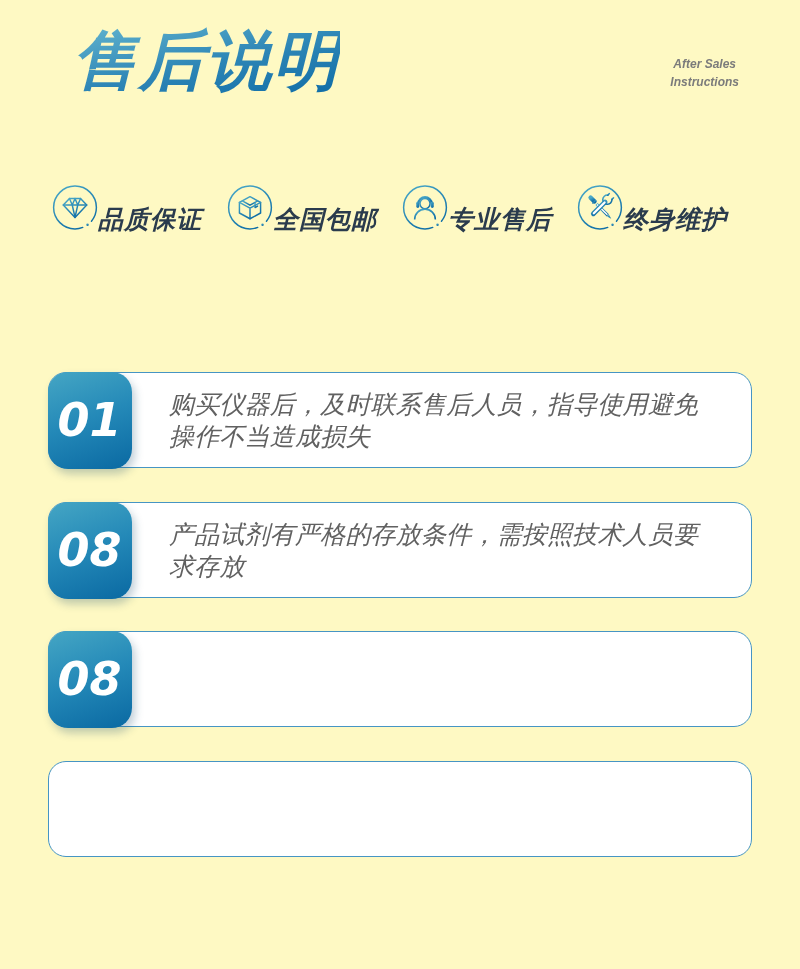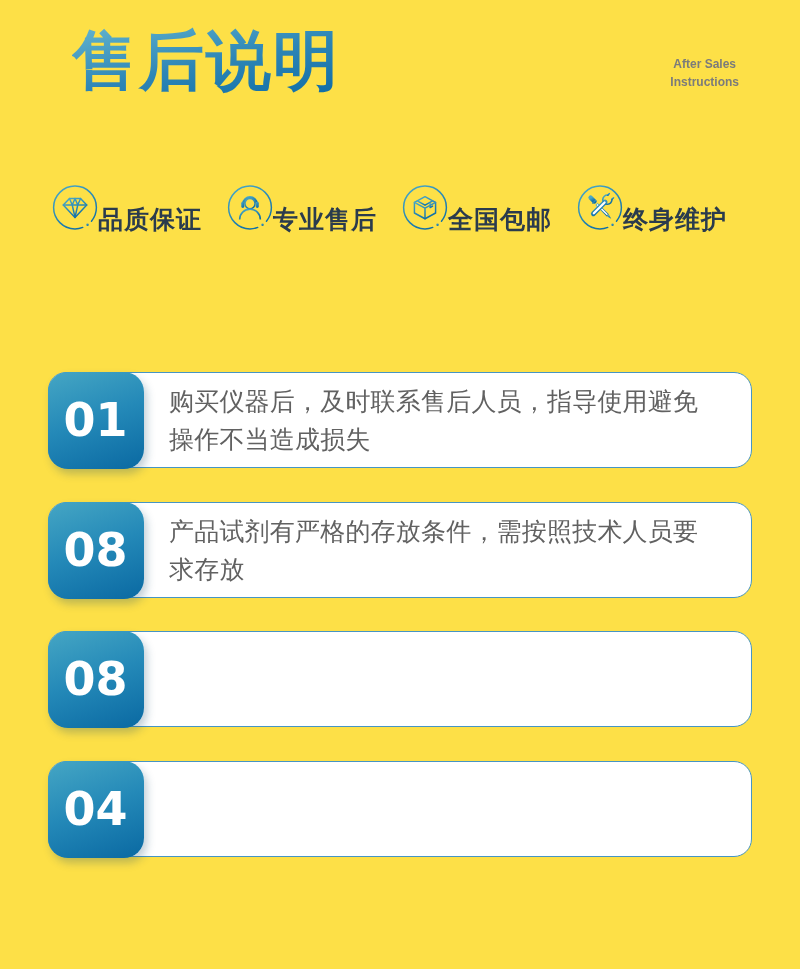--- a/index.html
+++ b/index.html
@@ -5,21 +5,21 @@
   :root{
     --title-grad-start:#63B5CF; --title-grad-mid:#2E86B6; --title-grad-end:#0E6CA6;
     --icon-grad-start:#49A8C8; --icon-grad-end:#0D6CA5;
     --badge-grad-start:#45A6C4; --badge-grad-mid:#2489B8; --badge-grad-end:#0A69A2;
     --card-border:#4695C4; --step-text:#616161; --feature-label:#2A3B4D; --subtitle-gray:#7B7B7B;
   }
   *{margin:0;padding:0;box-sizing:border-box;}
   html,body{background:#fff;}
   body{width:800px;height:969px;position:relative;overflow:hidden;
        font-family:"Liberation Sans","DejaVu Sans",sans-serif;}
-  .page{position:absolute;inset:0;background:#fde047;}
+  .page{position:absolute;inset:0;background:#fef9c3;font-style:italic;}
 
   
   .title{
     position:absolute;left:72px;top:26px;
     font-family:"Liberation Serif","DejaVu Serif",serif;
     font-size:65px;font-weight:700;letter-spacing:2px;line-height:1.08;
     background:linear-gradient(168deg,var(--title-grad-start) 0%,var(--title-grad-mid) 52%,var(--title-grad-end) 100%);
     -webkit-background-clip:text;background-clip:text;color:transparent;
   }
   .subtitle{
@@ -35,28 +35,28 @@
   .flabel{margin-top:23px;font-size:25px;font-weight:700;letter-spacing:1px;
           color:var(--feature-label);white-space:nowrap;}
   .ring{fill:none;stroke-width:3.2;stroke-linecap:round;
         stroke-dasharray:92 8;stroke-dashoffset:-19;}
 
   
   .step-card{position:absolute;left:48px;width:704px;height:96px;
              border:1.5px solid var(--card-border);border-radius:18px;
              background:#fff;display:flex;align-items:center;}
   .step-1{top:372px;} .step-2{top:502px;} .step-3{top:631px;} .step-4{top:761px;}
-  .badge{position:absolute;left:-1.5px;top:-1.5px;height:calc(100% + 3px);width:96px;
+  .badge{position:absolute;left:-1.5px;top:-1.5px;height:calc(100% + 3px);width:84px;
          border-radius:20px;
          background:linear-gradient(160deg,var(--badge-grad-start) 0%,var(--badge-grad-mid) 48%,var(--badge-grad-end) 100%);
          box-shadow:3px 5px 9px rgba(30,80,110,.28);
          display:flex;align-items:center;justify-content:center;}
   .badge span{color:#fff;font-size:46px;font-weight:700;
               font-family:"DejaVu Sans","Liberation Sans",sans-serif;}
-  .step-text{margin-left:120px;width:554px;font-size:25px;line-height:38px;
+  .step-text{margin-left:120px;width:554px;font-size:25px;line-height:32px;
              color:var(--step-text);letter-spacing:.2px;}
 </style>
 </head>
 <body>
 
 <div class="page">
 
   <h1 class="title">售后说明</h1>
   <div class="subtitle">
     <div>After Sales</div>
@@ -79,56 +79,56 @@
           <path d="M24.5,44.5 L38,30.5 L62,30.5 L75.5,44.5 L50,71.5 Z"></path>
           <path d="M24.5,44.5 H75.5 M38,30.5 L44,44.5 L50,71.5 M62,30.5 L56,44.5 L50,71.5 M50,30.5 L44,44.5 M50,30.5 L56,44.5"></path>
         </g>
       </svg>
       <div class="flabel">品质保证</div>
     </div>
 
     <div class="feature">
       <svg viewBox="0 0 100 100" width="95" height="95">
         <defs>
+            <linearGradient id="lg3" x1="15%" y1="0%" x2="70%" y2="100%">
+          <stop offset="0" stop-color="#49A8C8"></stop>
+              <stop offset="1" stop-color="#0D6CA5"></stop>
+        </linearGradient>
+          </defs>
+        <circle class="ring" cx="50" cy="50" r="46.5" stroke="url(#lg3)" pathLength="100"></circle>
+        <circle cx="77.2" cy="87.5" r="2.7" fill="url(#lg3)"></circle>
+        <g stroke="url(#lg3)" fill="none" stroke-width="3.2" stroke-linejoin="round" stroke-linecap="round">
+          <path d="M27,39 L50,26.5 L73,39 L73,62 L50,74.5 L27,62 Z"></path>
+          <path d="M27,39 L50,51.5 L73,39 M50,51.5 L50,74.5"></path>
+          <path d="M33.5,35.8 L50,45 L66.5,35.8"></path>
+          <path d="M61,40.5 L61,50 L66.5,46.8"></path>
+        </g>
+      </svg>
+      <div class="flabel">全国包邮</div>
+    </div>
+
+    <div class="feature">
+      <svg viewBox="0 0 100 100" width="95" height="95">
+        <defs>
             <linearGradient id="lg2" x1="15%" y1="0%" x2="70%" y2="100%">
           <stop offset="0" stop-color="#49A8C8"></stop>
               <stop offset="1" stop-color="#0D6CA5"></stop>
         </linearGradient>
           </defs>
         <circle class="ring" cx="50" cy="50" r="46.5" stroke="url(#lg2)" pathLength="100"></circle>
         <circle cx="77.2" cy="87.5" r="2.7" fill="url(#lg2)"></circle>
         <g stroke="url(#lg2)" fill="none">
           <circle cx="50" cy="41.5" r="11" stroke-width="3.2"></circle>
           <path d="M35.5,41 A14.5,13.5 0 0 1 64.5,41" stroke-width="4.6"></path>
           <path d="M27.5,76 A22.5,22.5 0 0 1 72.5,76" stroke-width="3.4"></path>
         </g>
         <rect x="31" y="37.5" width="6.5" height="13.5" rx="3.2" fill="url(#lg2)"></rect>
         <rect x="62.5" y="37.5" width="6.5" height="13.5" rx="3.2" fill="url(#lg2)"></rect>
       </svg>
       <div class="flabel">专业售后</div>
-    </div>
-
-    <div class="feature">
-      <svg viewBox="0 0 100 100" width="95" height="95">
-        <defs>
-            <linearGradient id="lg3" x1="15%" y1="0%" x2="70%" y2="100%">
-          <stop offset="0" stop-color="#49A8C8"></stop>
-              <stop offset="1" stop-color="#0D6CA5"></stop>
-        </linearGradient>
-          </defs>
-        <circle class="ring" cx="50" cy="50" r="46.5" stroke="url(#lg3)" pathLength="100"></circle>
-        <circle cx="77.2" cy="87.5" r="2.7" fill="url(#lg3)"></circle>
-        <g stroke="url(#lg3)" fill="none" stroke-width="3.2" stroke-linejoin="round" stroke-linecap="round">
-          <path d="M27,39 L50,26.5 L73,39 L73,62 L50,74.5 L27,62 Z"></path>
-          <path d="M27,39 L50,51.5 L73,39 M50,51.5 L50,74.5"></path>
-          <path d="M33.5,35.8 L50,45 L66.5,35.8"></path>
-          <path d="M61,40.5 L61,50 L66.5,46.8"></path>
-        </g>
-      </svg>
-      <div class="flabel">全国包邮</div>
     </div>
 
     <div class="feature">
       <svg viewBox="0 0 100 100" width="95" height="95">
         <defs>
             <linearGradient id="lg4" x1="15%" y1="0%" x2="70%" y2="100%">
           <stop offset="0" stop-color="#49A8C8"></stop>
               <stop offset="1" stop-color="#0D6CA5"></stop>
         </linearGradient>
           </defs>
@@ -166,18 +166,15 @@
     <p class="step-text">产品试剂有严格的存放条件，需按照技术人员要求存放</p>
   </div>
 
   <div class="step-card step-3">
     <div class="badge">
       <span>08</span>
     </div>
   </div>
 
   <div class="step-card step-4">
-    <div class="badge">
-      <span>04</span>
-    </div>
   </div>
 
 </div>
 
 </body></html>

